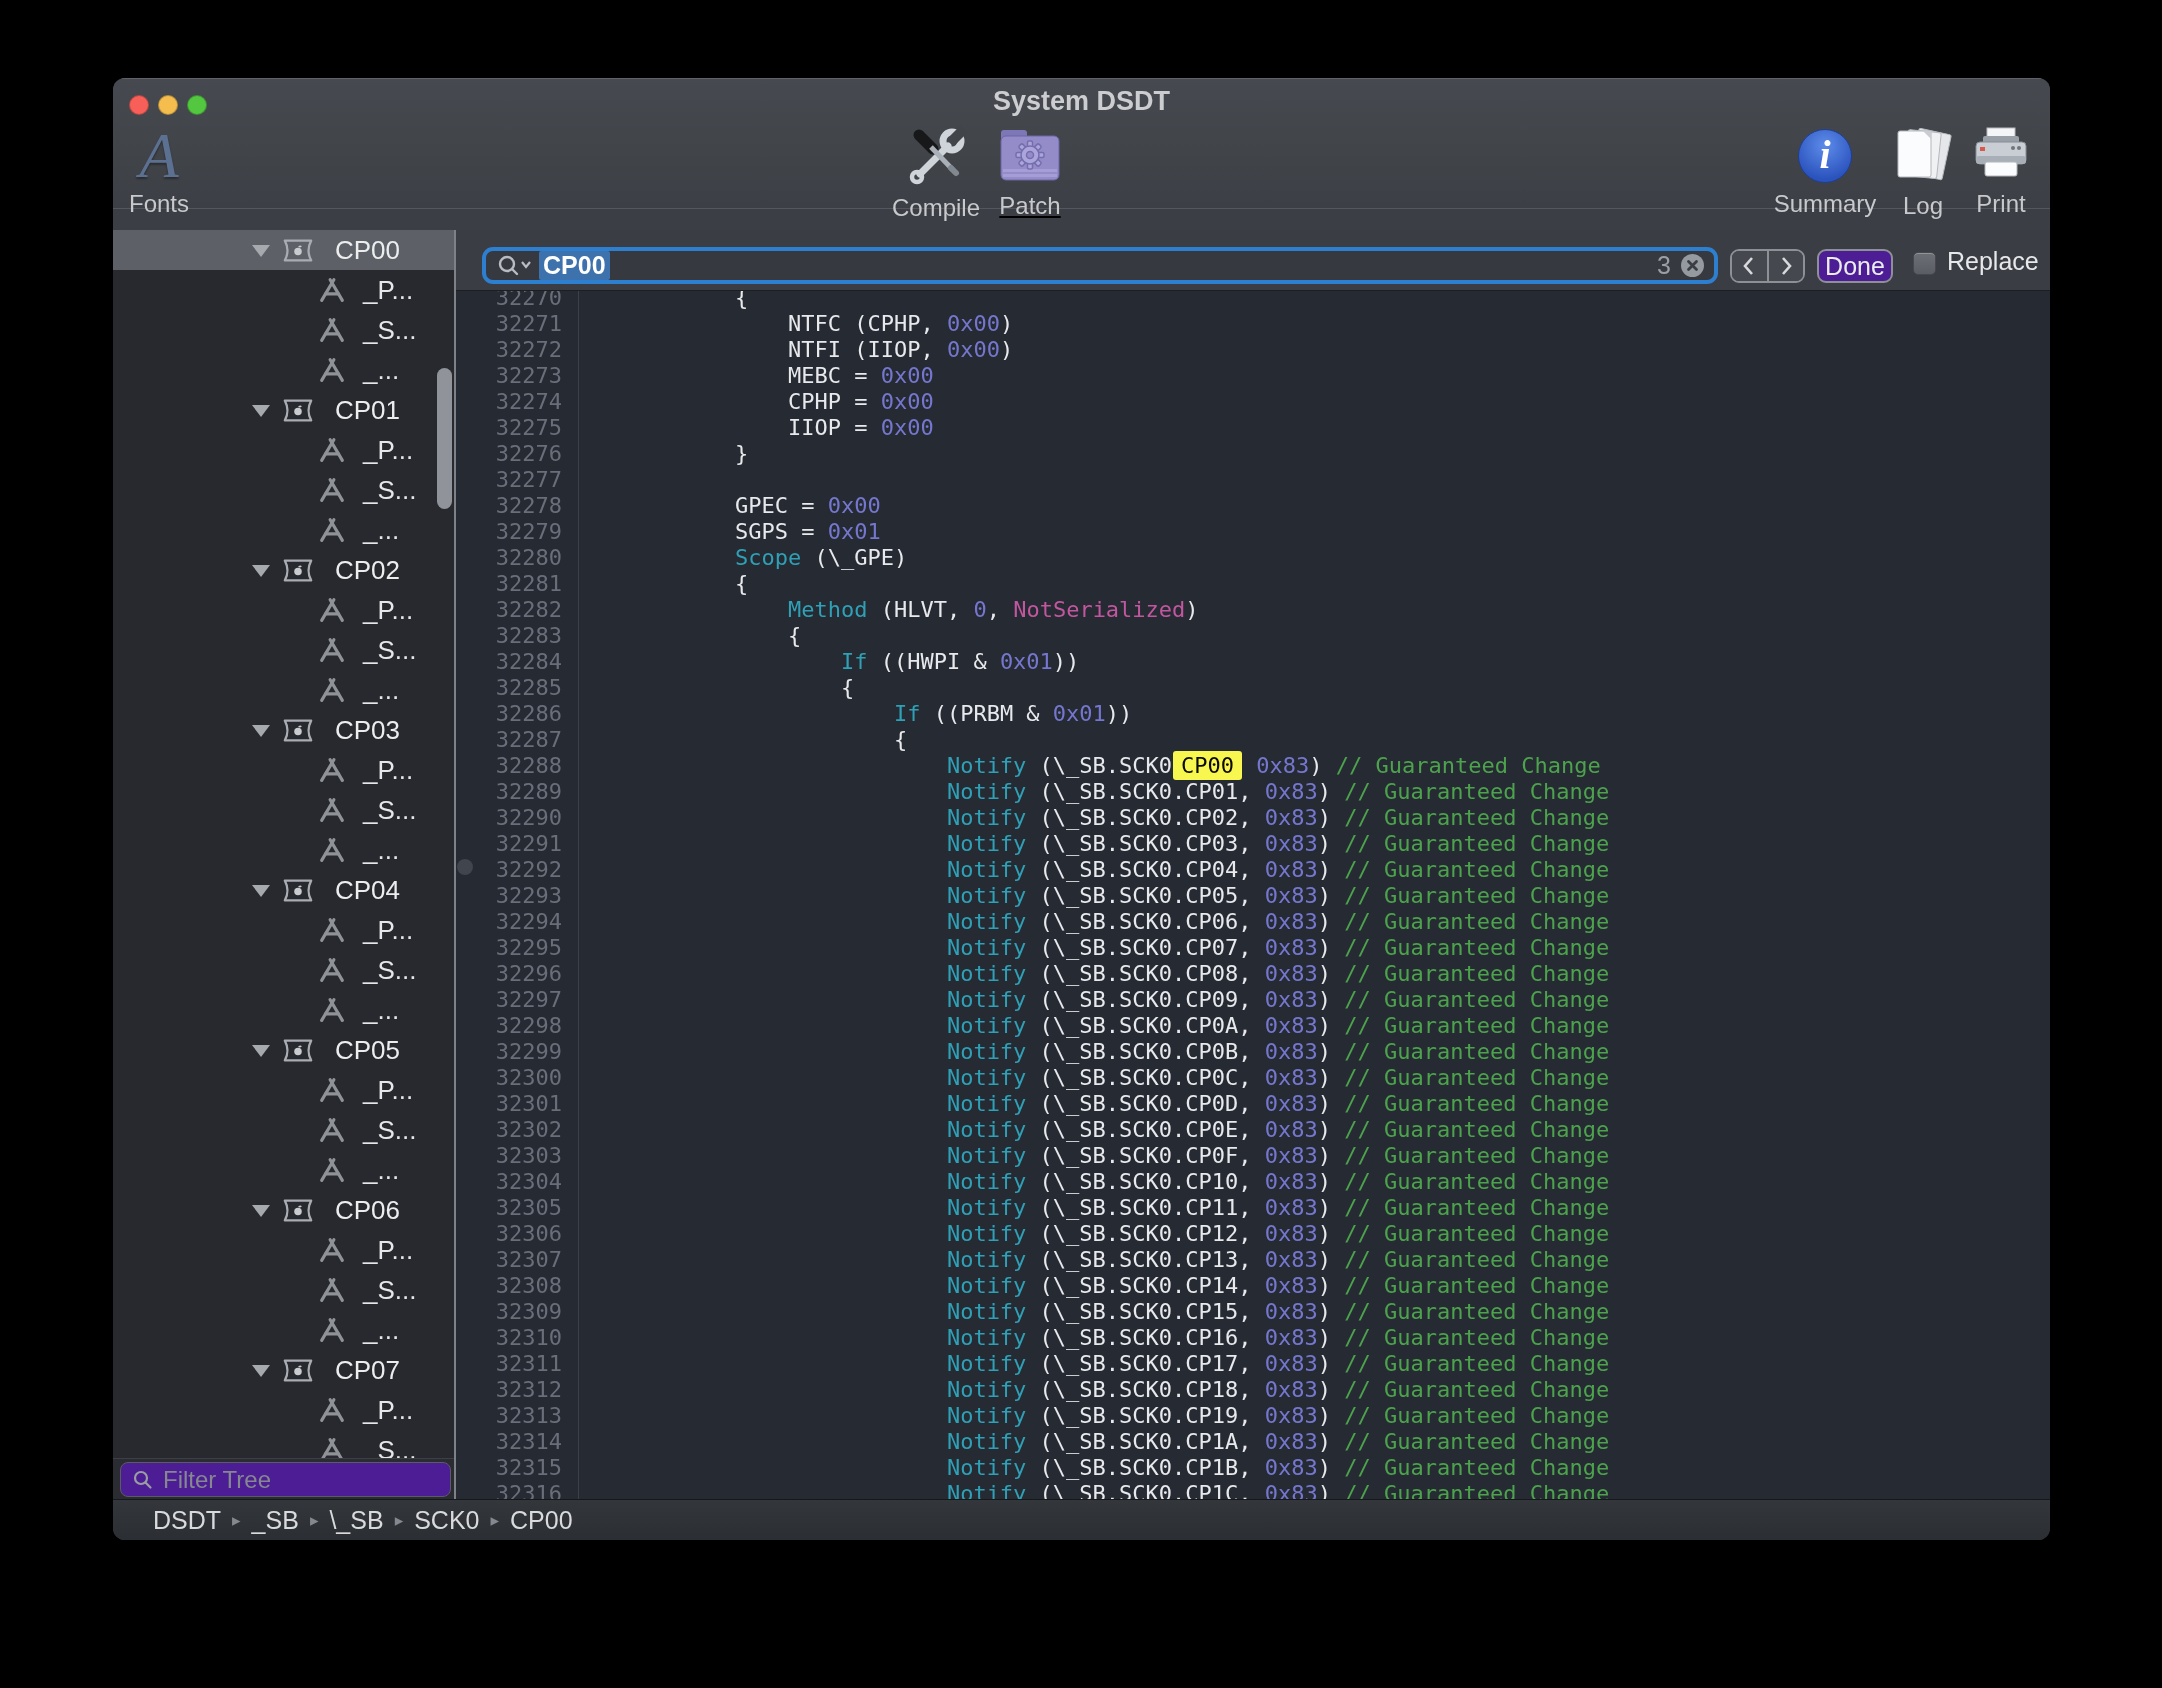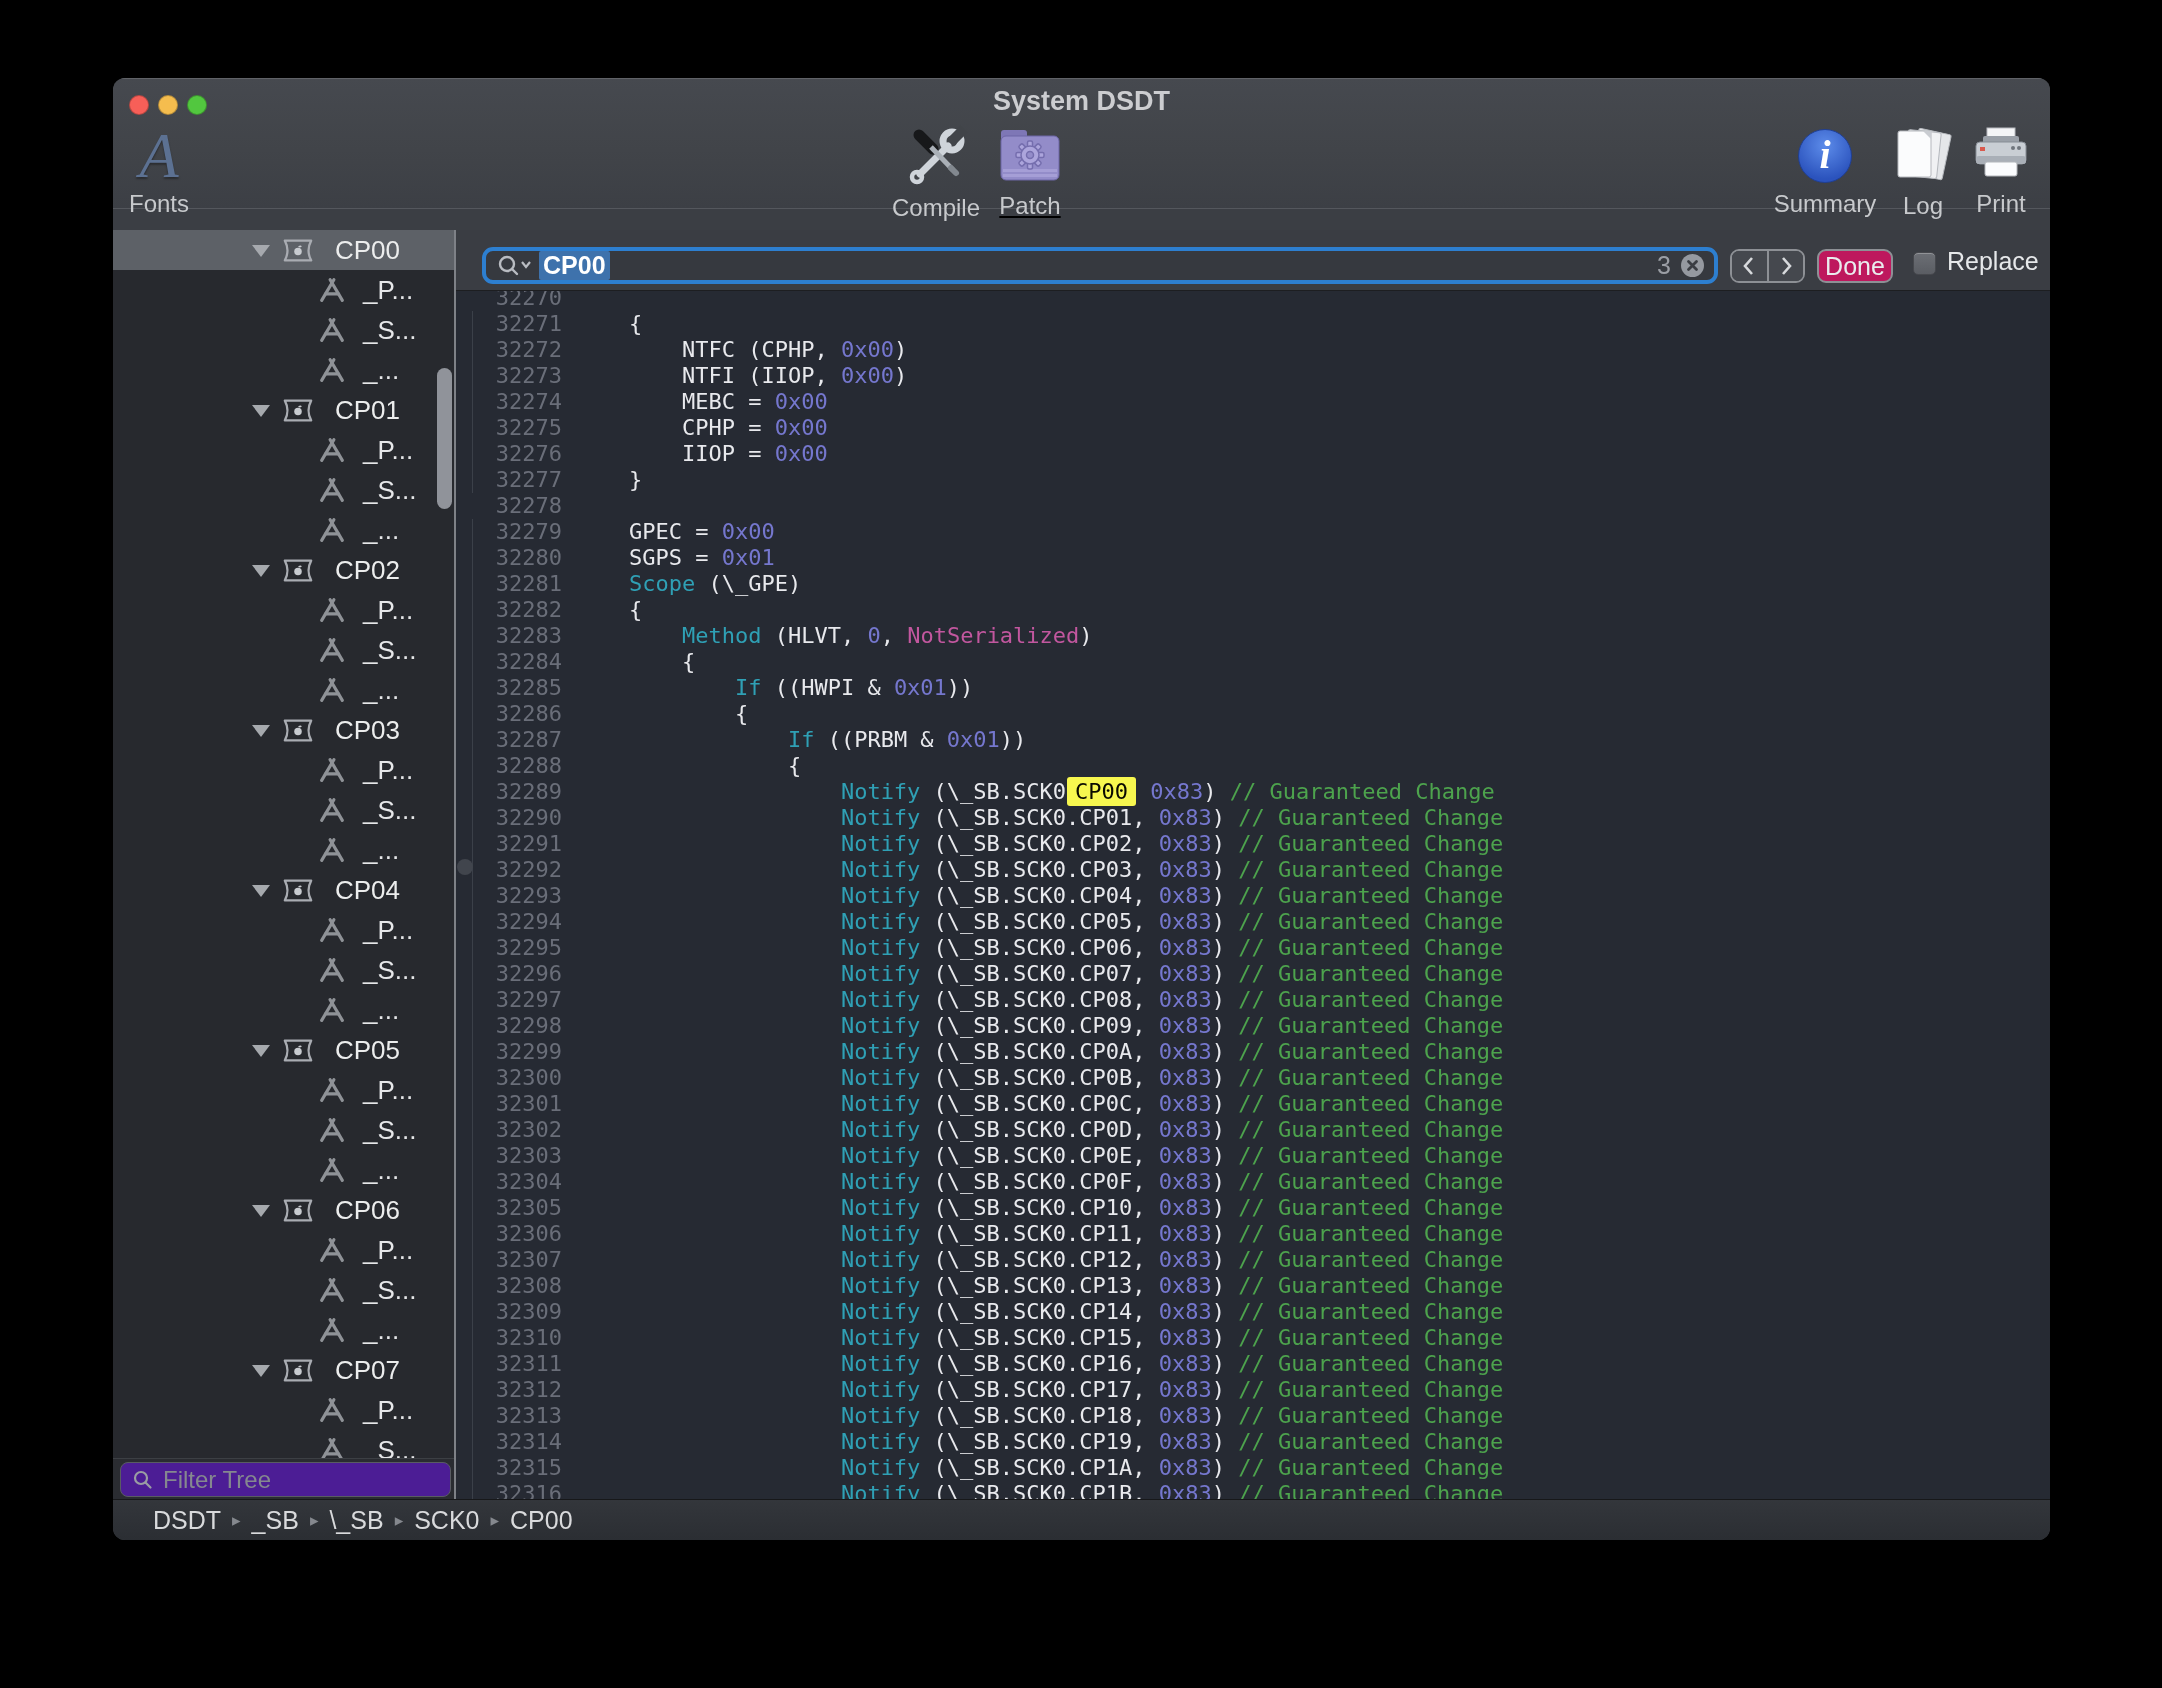--- a/index.html
+++ b/index.html
@@ -68,33 +68,33 @@
     border:4px solid #2d7fd0;border-radius:11px;background:#36393f;
     display:flex;align-items:center;padding:0 8px 0 10px;}
   .fquery{font-size:25px;font-weight:600;color:#fff;background:#3e72ac;
     border-radius:2px;padding:0 4px;margin-left:6px;}
   .fcount{margin-left:auto;font-size:25px;color:#9b9ea5;padding-right:8px;}
   .navgroup{position:absolute;left:1274px;top:19px;width:75px;height:34px;display:flex;
     border:2px solid #8d9095;border-radius:9px;overflow:hidden;}
   .navbtn{flex:1;display:flex;align-items:center;justify-content:center;background:#45484e;}
   .navbtn:first-child{border-right:2px solid #8d9095;}
   .donebtn{position:absolute;left:1361px;top:19px;width:76px;height:34px;
-    border:2px solid #8d9095;border-radius:9px;background:#be185d;
+    border:2px solid #8d9095;border-radius:9px;background:#4c1d95;
     display:flex;align-items:center;justify-content:center;
     font-size:25px;color:#eaecee;}
   .chk{position:absolute;left:1457px;top:22px;width:23px;height:23px;border-radius:5px;
     background:linear-gradient(#6c6f75,#5a5d63);border:1px solid #46484d;
     box-shadow:inset 0 1px 0 rgba(255,255,255,.25);}
   .chklbl{position:absolute;left:1491px;top:17px;font-size:25px;color:#e6e8ea;}
 
   
   .codewrap{position:absolute;left:0;top:61px;right:0;bottom:0;overflow:hidden;}
   .codeinner{position:absolute;left:0;top:-6px;width:100%;}
   .cl{display:flex;height:26px;line-height:26px;
-    font-family:"DejaVu Sans Mono",monospace;font-size:22px;white-space:pre;flex-direction:column;}
+    font-family:"DejaVu Sans Mono",monospace;font-size:22px;white-space:pre;}
   .ln{flex:none;width:106px;text-align:right;color:#6a6e79;}
   .lt{flex:none;margin-left:16px;border-left:1px solid #3b4049;padding-left:50px;}
   .p{color:#e8e9ed;} .k{color:#2fa0b5;} .n{color:#7577ce;} .m{color:#c2579f;} .c{color:#4da34d;}
   .h{background:#f7f74f;color:#0a0a00;padding:2px 8px;border-radius:3px;margin:0 1px;}
 
   
   .statusbar{position:absolute;left:0;bottom:0;width:100%;height:41px;
     background:linear-gradient(#33363b,#2b2e33);border-top:1px solid #17181a;
     display:flex;align-items:center;padding-left:40px;}
   .crumb{font-size:25px;color:#d9dadc;white-space:pre;}

